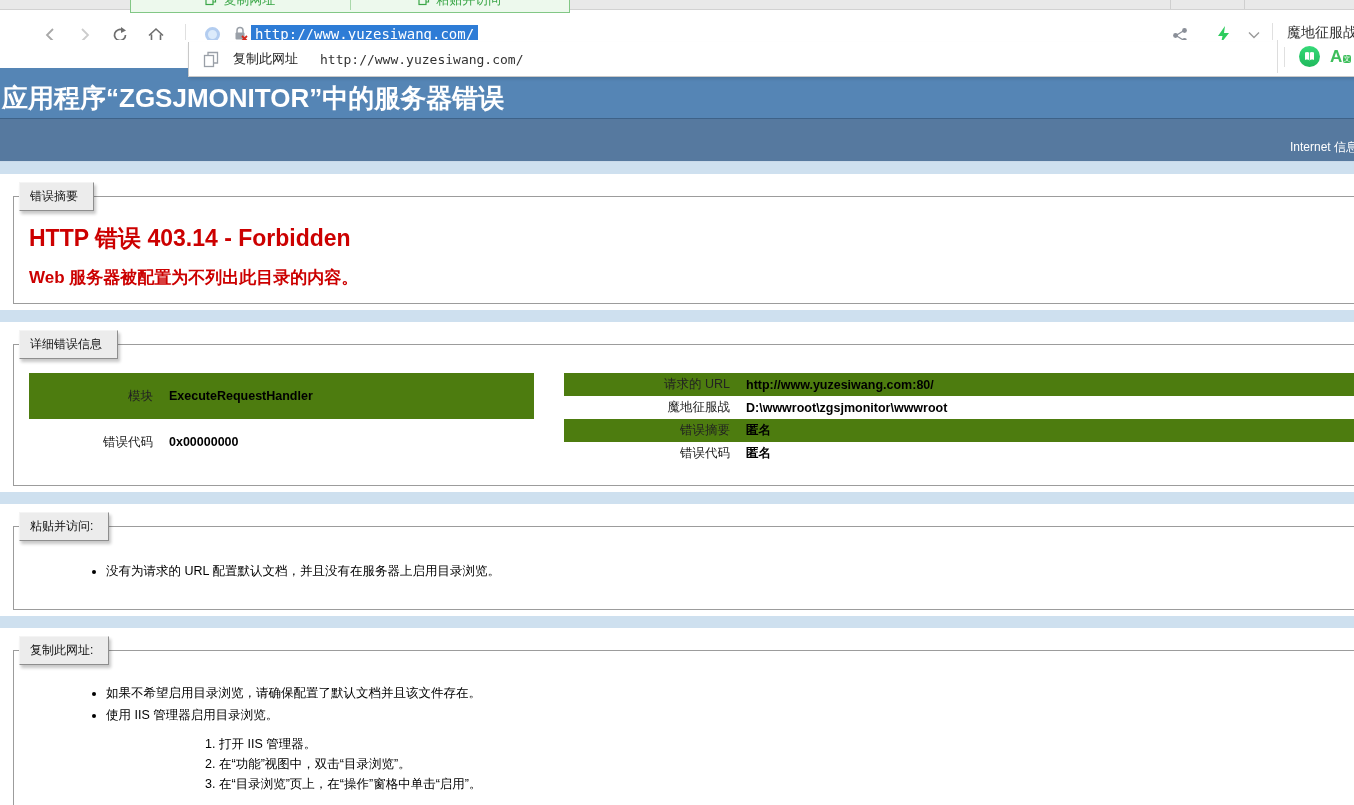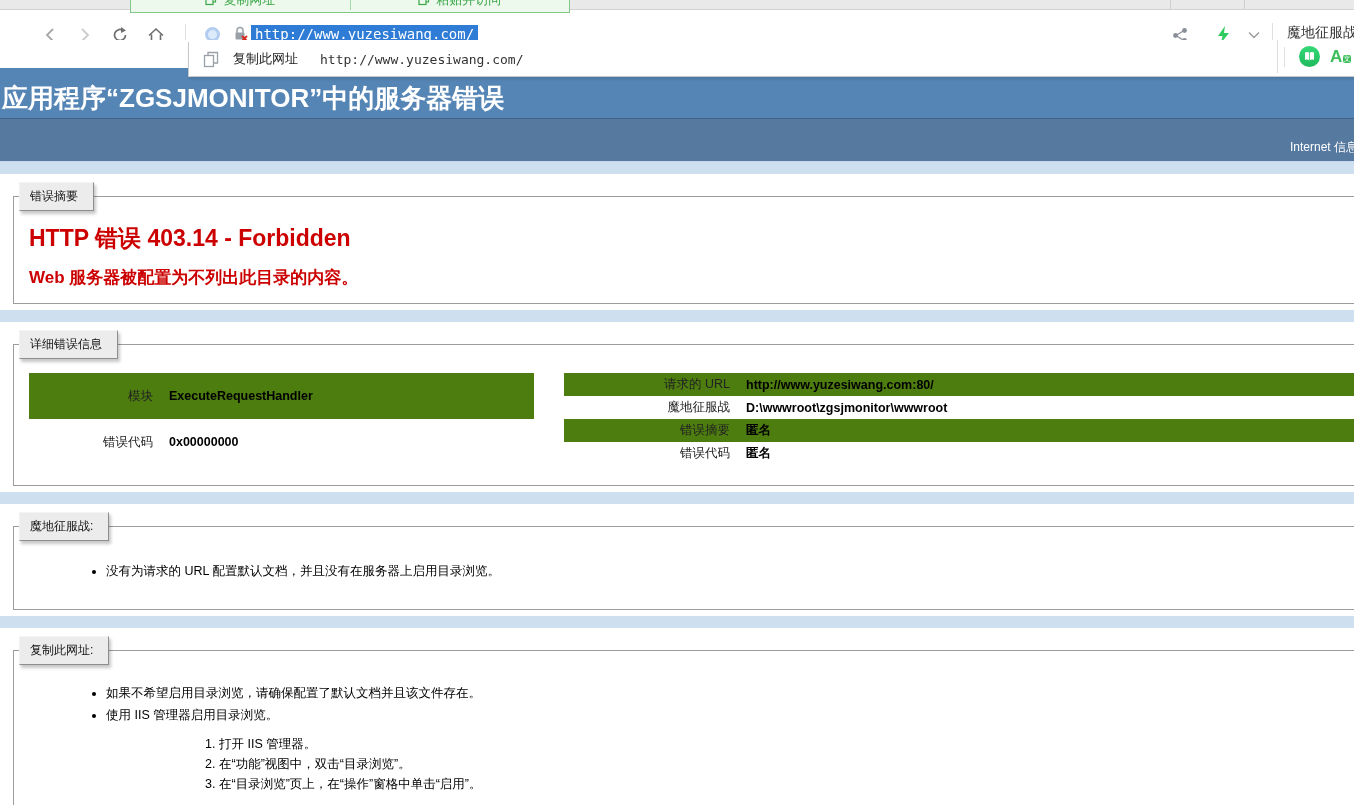--- a/index.html
+++ b/index.html
@@ -229,21 +229,21 @@
                 <td class="v">匿名</td>
               </tr>
             </tbody>
               </table>
           </div>
         </fieldset>
       </div>
 
       <div class="cc">
         <fieldset class="pb24">
-          <legend>魔地征服战:</legend>
+          <legend>粘贴并访问:</legend>
           <ul class="blist one">
             <li>没有为请求的 URL 配置默认文档，并且没有在服务器上启用目录浏览。</li>
           </ul>
         </fieldset>
       </div>
 
       <div class="cc">
         <fieldset class="pb24">
           <legend>复制此网址:</legend>
           <ul class="blist">

